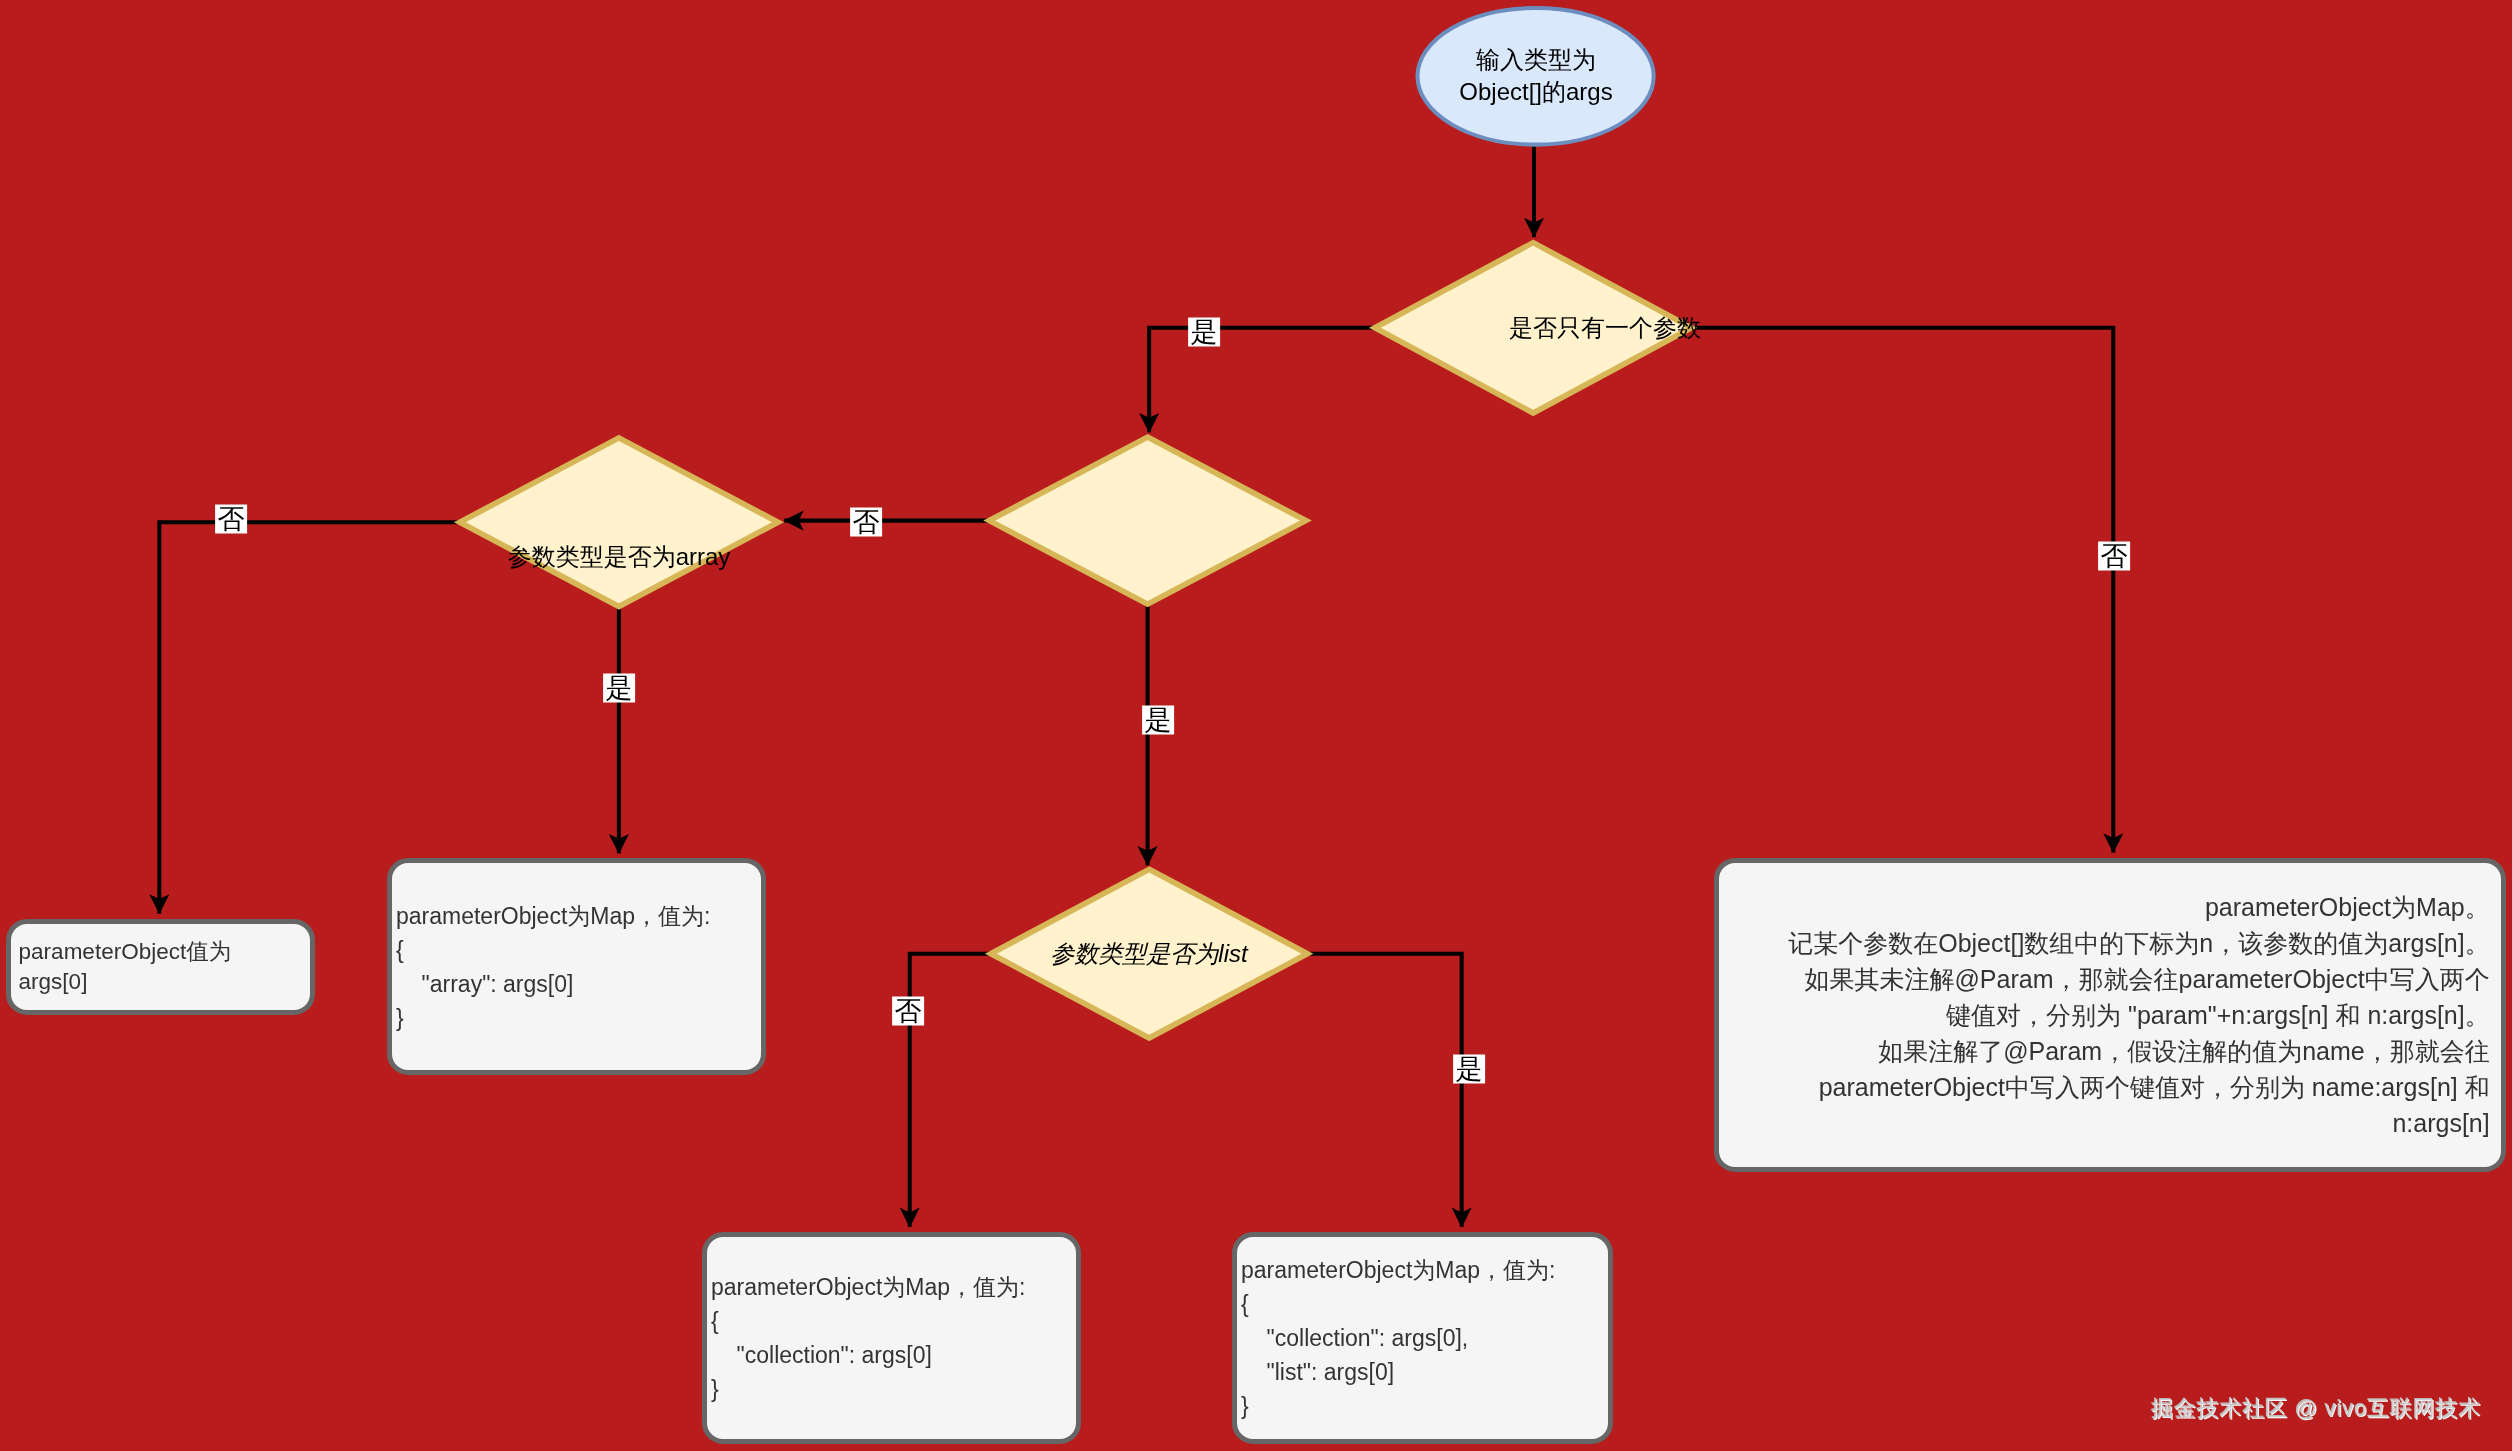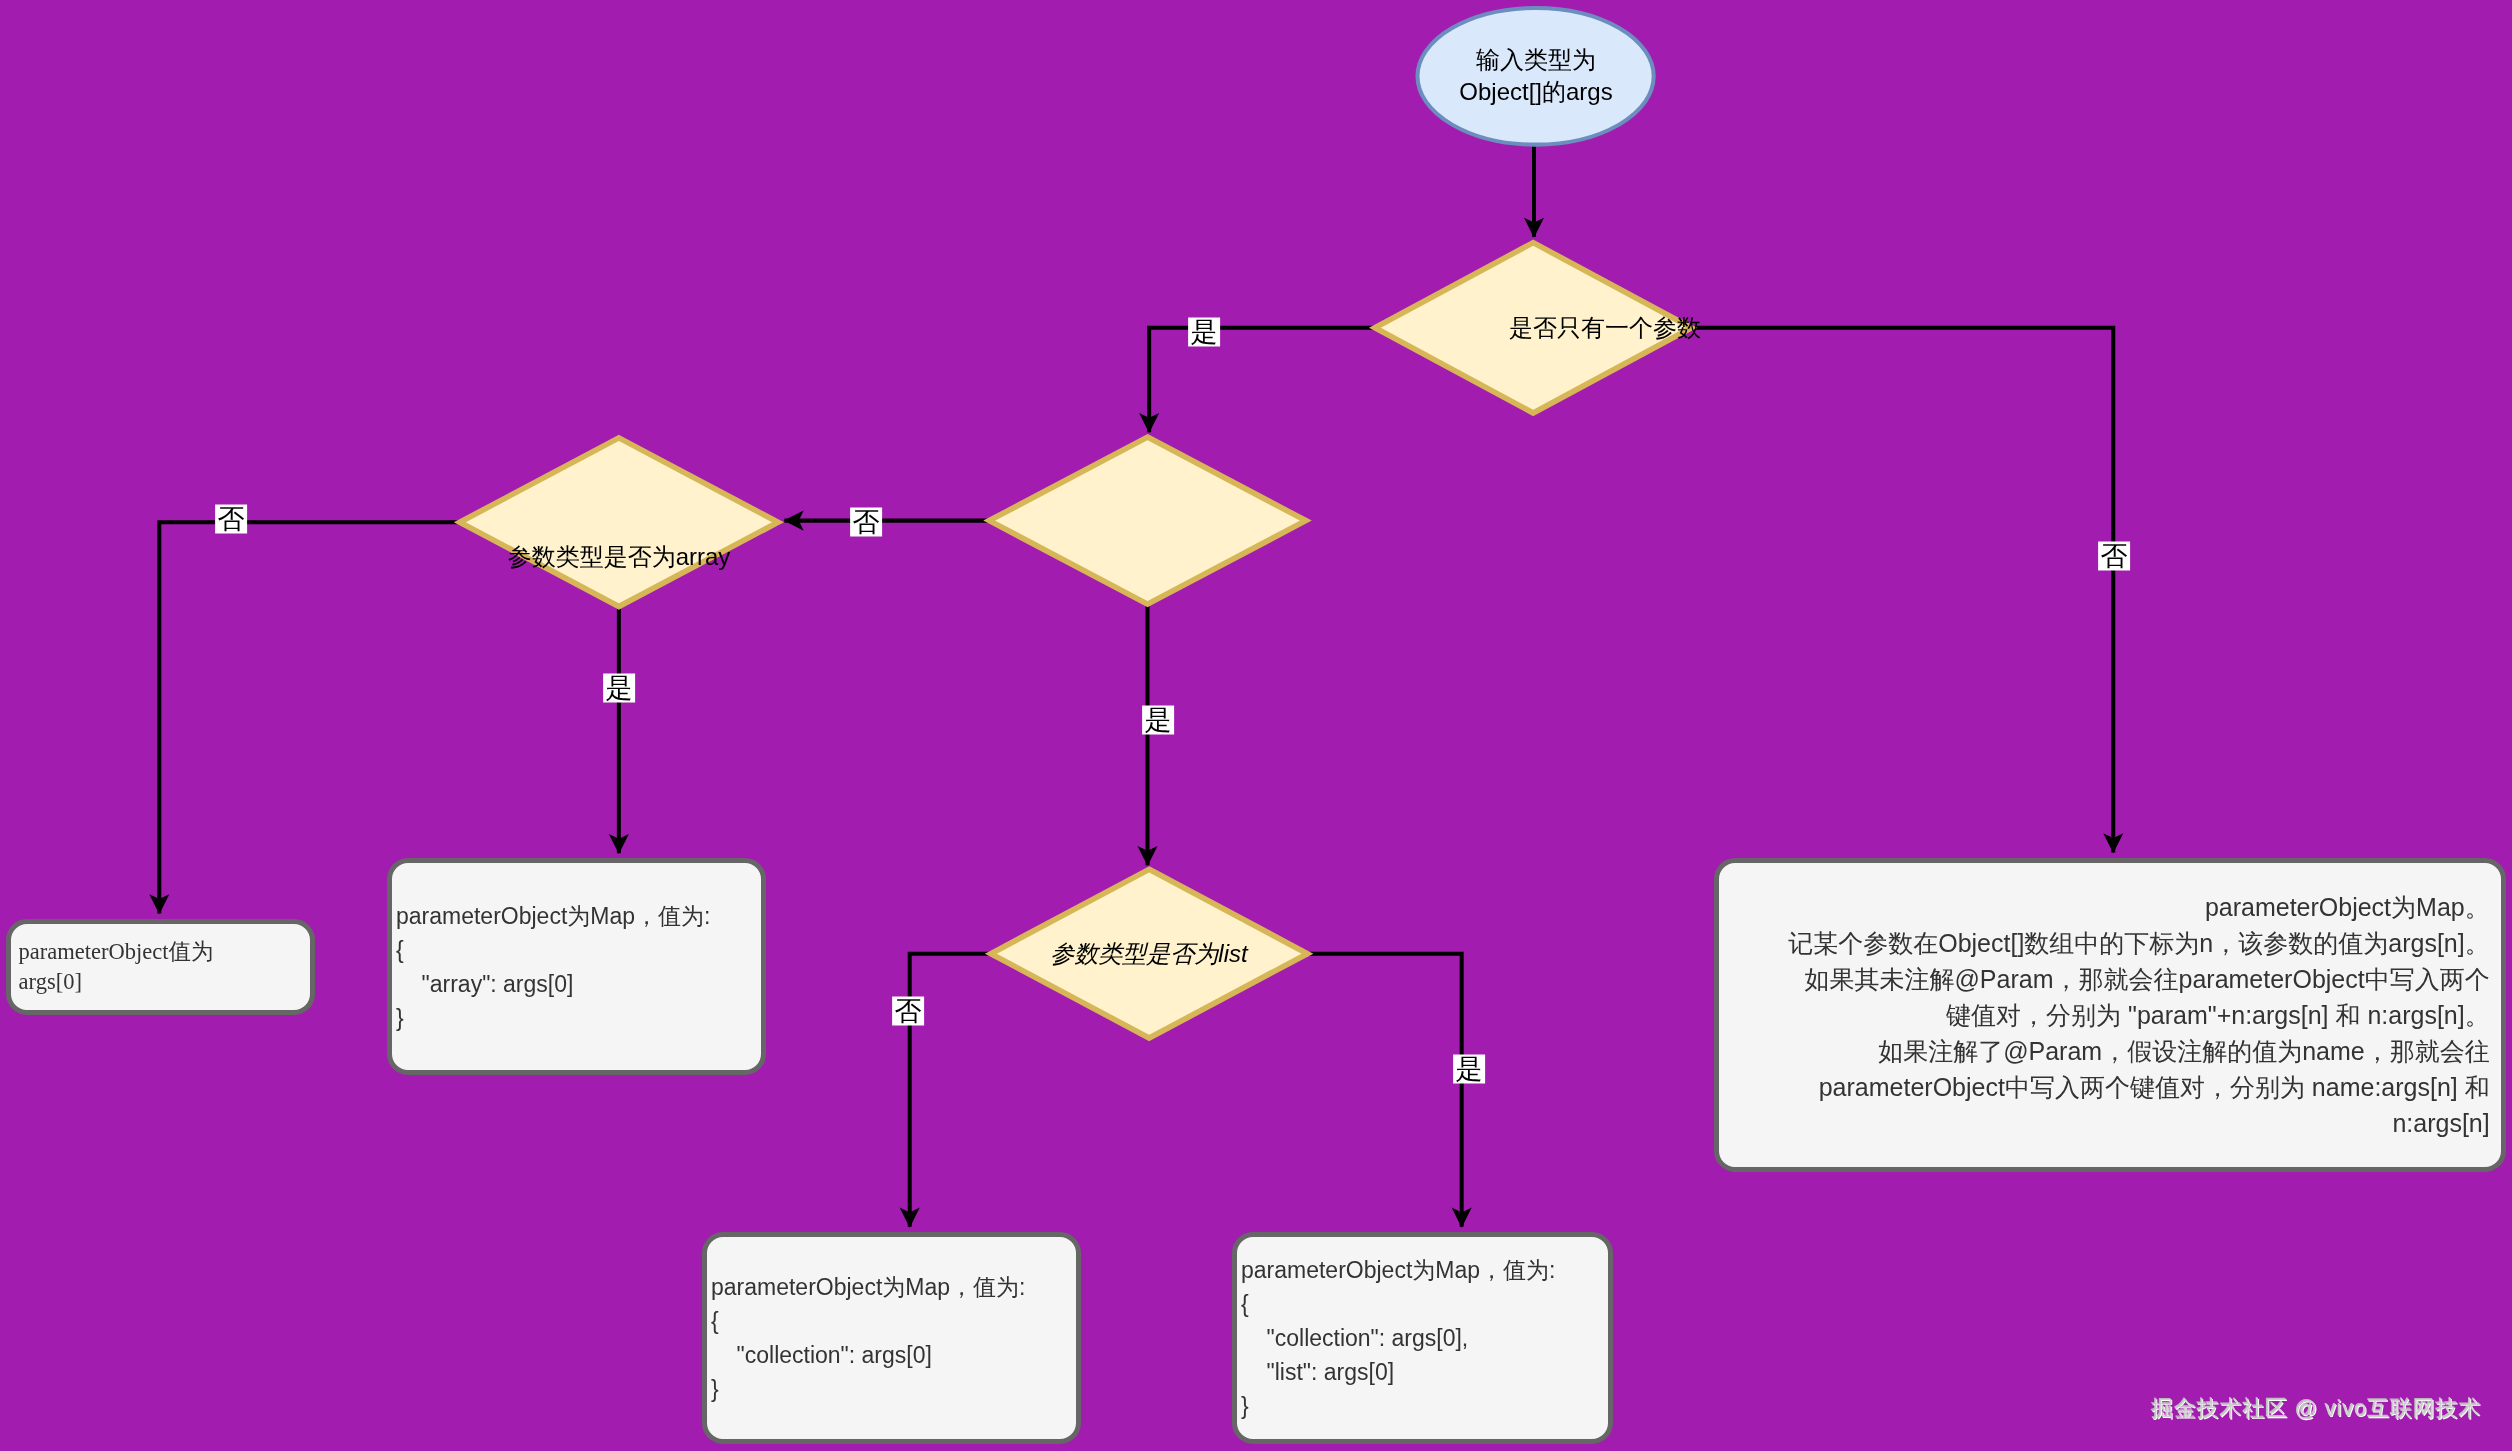--- a/index.html
+++ b/index.html
@@ -1,20 +1,20 @@
 <!DOCTYPE html>
 <html style="font-size:13px"><head>
 <meta charset="utf-8">
 <style>
   html, body { margin: 0; padding: 0; background: #ffffff; }
   .canvas {
     position: relative;
     width: 2512px;
     height: 1451px;
-    background: #a21caf;
+    background: #b91c1c;
     overflow: hidden;
     font-family: "Liberation Sans", "DejaVu Sans", sans-serif;
     color: #000;
   }
   .canvas svg.layer {
     position: absolute;
     left: 0; top: 0;
   }
   .node-label {
     position: absolute;
@@ -112,21 +112,21 @@
 
   <span class="edge-label" style="left:1204px; top:332px;">是</span>
   <span class="edge-label" style="left:2114px; top:556px;">否</span>
   <span class="edge-label" style="left:866px; top:522px;">否</span>
   <span class="edge-label" style="left:231px; top:519px;">否</span>
   <span class="edge-label" style="left:619px; top:688px;">是</span>
   <span class="edge-label" style="left:1158px; top:720px;">是</span>
   <span class="edge-label" style="left:908px; top:1011px;">否</span>
   <span class="edge-label" style="left:1469px; top:1069px;">是</span>
 
-  <div class="result-box small" style="left:5.6px; top:919px; width:309px; height:96px;font-family:Liberation Serif, serif;">
+  <div class="result-box small" style="left:5.6px; top:919px; width:309px; height:96px;">
     <div class="box-text">parameterObject值为
 args[0]</div>
   </div>
 
   <div class="result-box" style="left:387px; top:858px; width:379px; height:217px;">
     <div class="box-text">parameterObject为Map，值为:
 {
     "array": args[0]
 }</div>
   </div>

